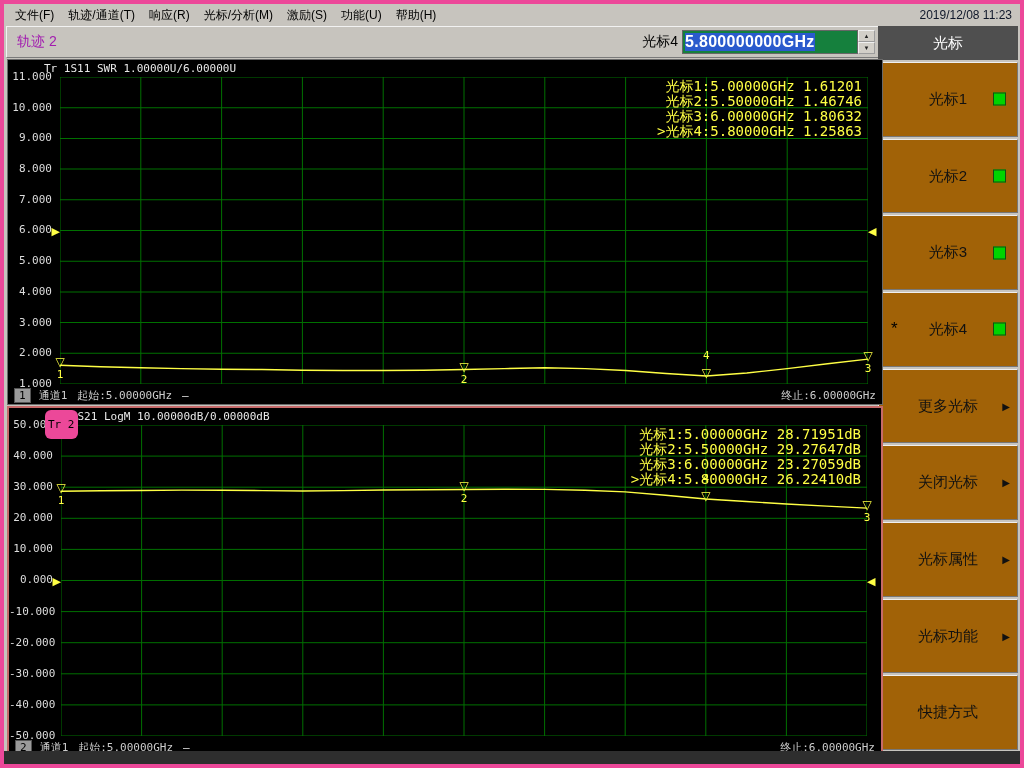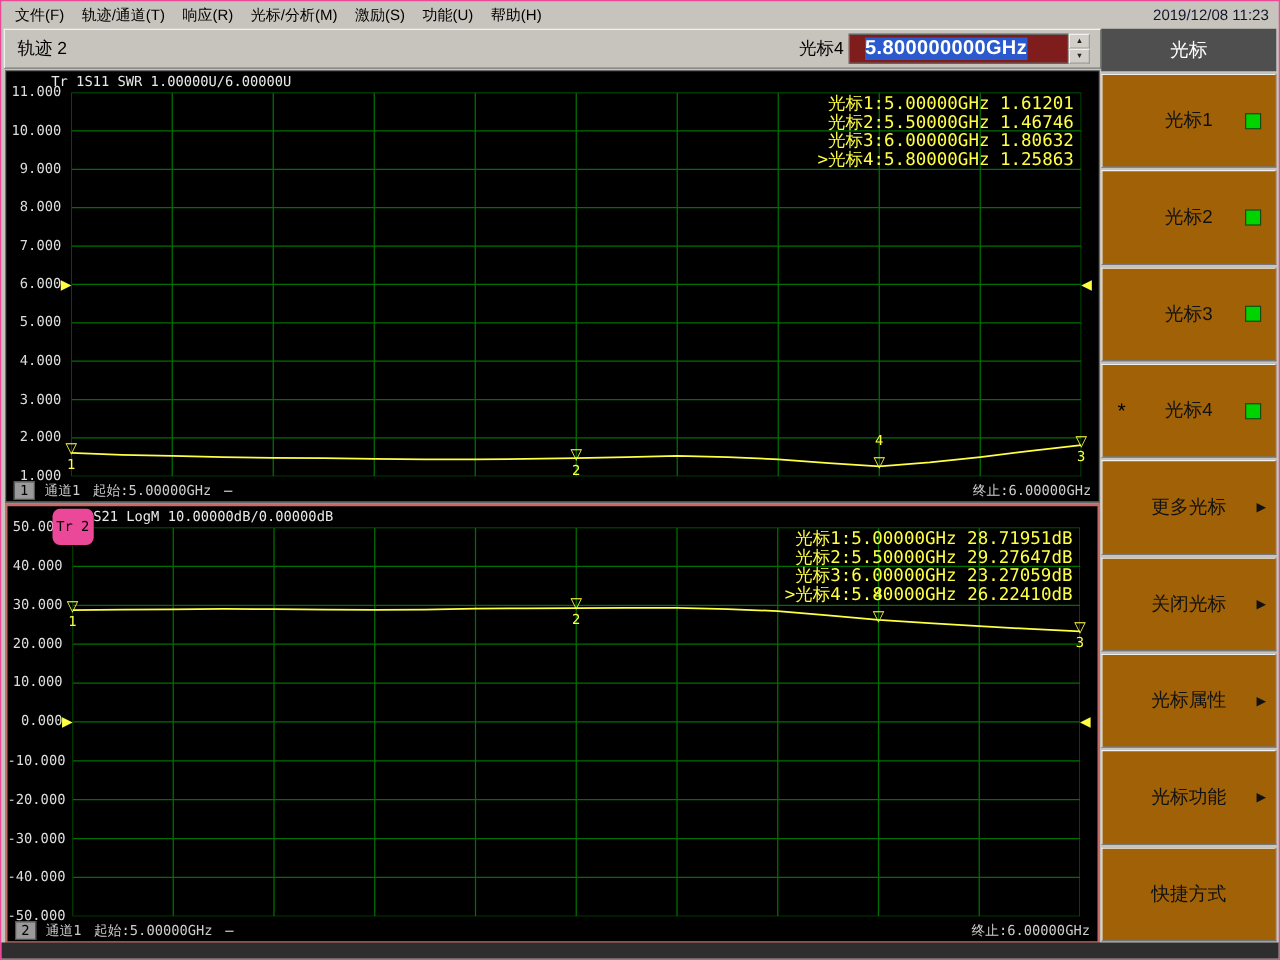--- a/index.html
+++ b/index.html
@@ -1,30 +1,30 @@
 <!DOCTYPE html>
 <html><head>
 <meta charset="utf-8">
 <style>
   html,body{margin:0;padding:0;background:#1a1a1a;}
   .screen{position:relative;width:1024px;height:768px;background:#c7c4be;overflow:hidden;
-          font-family:"Liberation Sans",sans-serif;border:1px solid #ec4899;box-sizing:border-box;}
+          font-family:"Liberation Sans",sans-serif;border:4px solid #ec4899;box-sizing:border-box;}
   
   .menubar{position:absolute;top:0;left:0;right:0;height:22px;display:flex;align-items:center;padding-left:4px;}
   .menu-item{font-size:12px;color:#000;padding:0 7px;cursor:default;}
   .clock{position:absolute;right:8px;top:4px;font-size:12px;color:#0f172a;}
   
   .toolbar{position:absolute;top:22px;left:2px;width:878px;height:32px;box-sizing:border-box;
            border-top:1px solid #f2f2f2;border-left:1px solid #f2f2f2;border-right:1px solid #7a7a7a;border-bottom:1px solid #7a7a7a;
            display:flex;align-items:center;}
-  .trace-indicator{font-size:14px;color:#000000;margin-left:10px;}
+  .trace-indicator{font-size:14px;color:#a21caf;margin-left:10px;}
   .entry-cluster{margin-left:auto;display:flex;align-items:center;margin-right:8px;}
   .entry-label{font-size:14px;color:#000;margin-right:4px;}
-  .freq-input{width:176px;height:24px;background:#7f1d1d;border:1px solid #666;box-sizing:border-box;
-              display:flex;align-items:center;padding-left:12px;overflow:hidden;}
+  .freq-input{width:176px;height:24px;background:#15803d;border:1px solid #666;box-sizing:border-box;
+              display:flex;align-items:center;padding-left:2px;overflow:hidden;}
   .freq-selected{background:#2a5acd;color:#fff;font-size:16px;font-weight:bold;letter-spacing:.3px;white-space:nowrap;}
   .spinner{width:17px;height:24px;display:flex;flex-direction:column;}
   .spin-btn{flex:1;background:#d2cfc8;border:1px outset #f0f0f0;font-size:6px;line-height:1;
             display:flex;align-items:center;justify-content:center;color:#222;box-sizing:border-box;}
   
   .sidebar{position:absolute;top:22px;right:2px;width:140px;bottom:14px;display:flex;flex-direction:column;gap:2px;}
   .sidebar-title{height:34px;flex:none;background:#4f4f4f;color:#fff;display:flex;align-items:center;justify-content:center;font-size:15px;}
   .skey{flex:1;background:#a16207;position:relative;display:flex;align-items:center;justify-content:center;
         font-size:15px;color:#111;box-sizing:border-box;
         border-top:1px solid #efefef;border-left:1px solid #efefef;border-right:1px solid #777;border-bottom:1px solid #777;cursor:default;}

